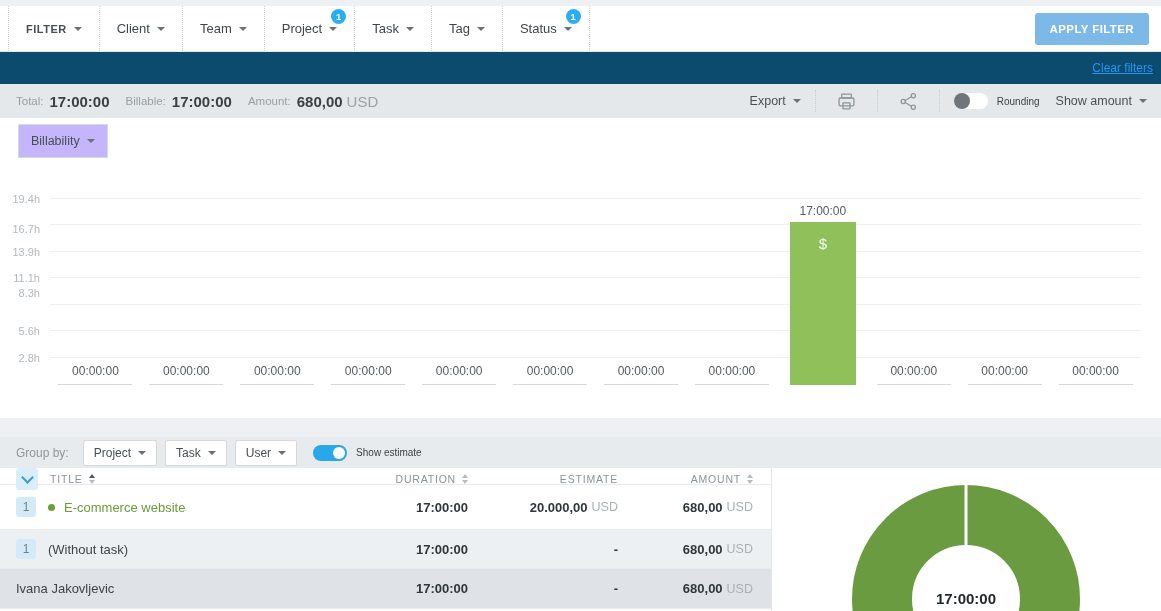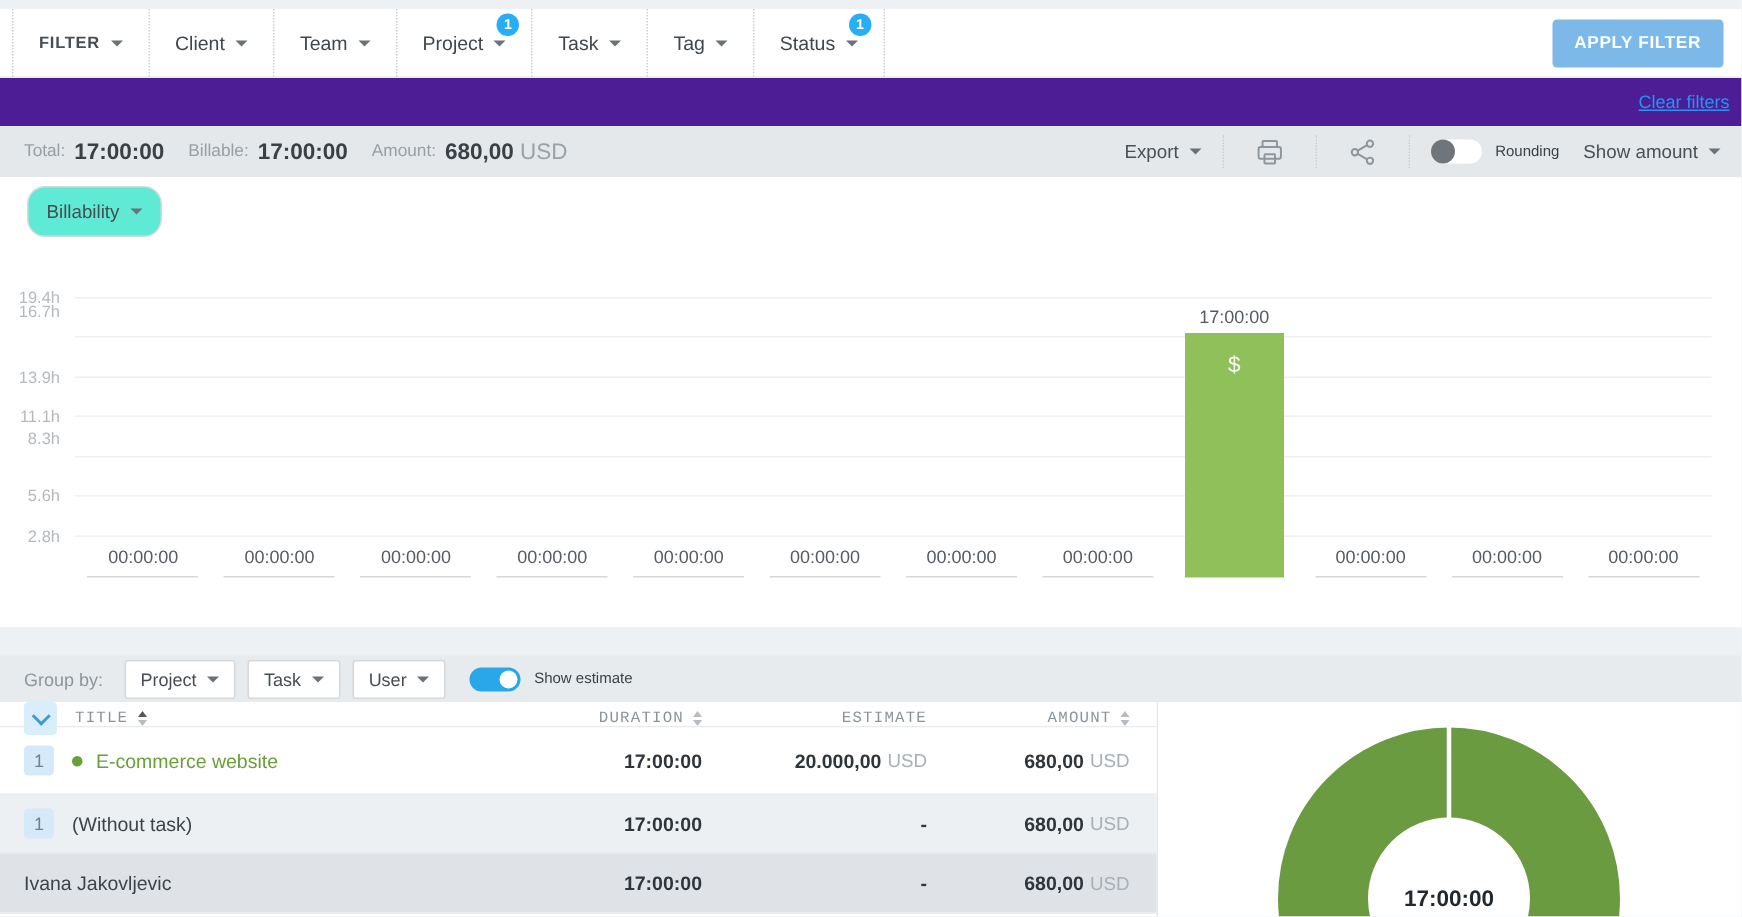--- a/index.html
+++ b/index.html
@@ -10,21 +10,21 @@
   .filter-bar { height:46px; background:#fff; border-bottom:1px solid #e6e9ec; display:flex; align-items:center; padding:0 12px 0 8px; }
   .fitems { display:flex; align-items:stretch; height:100%; }
   .fitem { position:relative; display:flex; align-items:center; padding:0 17px; border-right:1px dotted #ccd1d5; cursor:pointer; }
   .fitem:first-child { border-left:1px dotted #ccd1d5; }
   .flabel { font-size:13px; color:#3f474d; }
   .flabel.caps { font-size:11px; font-weight:700; letter-spacing:.5px; color:#484f54; }
   .fbadge { position:absolute; top:3px; right:8px; width:15px; height:15px; border-radius:50%; background:#29aef3; color:#fff; font-size:9.5px; font-weight:700; display:flex; align-items:center; justify-content:center; }
   .apply-btn { margin-left:auto; background:#7db9e8; color:#fff; border:none; border-radius:3px; font-size:11.5px; font-weight:700; letter-spacing:.4px; padding:10px 15px; cursor:pointer; font-family:inherit; }
 
   
-  .clear-strip { height:32px; background:#4c1d95; display:flex; align-items:center; justify-content:flex-end; padding-right:8px; }
+  .clear-strip { height:32px; background:#0c4a6e; display:flex; align-items:center; justify-content:flex-end; padding-right:8px; }
   .clear-link { font-size:12px; color:#2196f3; text-decoration:underline; cursor:pointer; }
 
   
   .summary-bar { height:34px; background:#e4e8eb; display:flex; align-items:center; padding:0 14px 0 16px; }
   .slabel { font-size:11.5px; color:#97a0a6; margin-right:6px; }
   .svalue { font-size:15px; font-weight:700; color:#3a4045; margin-right:16px; }
   .svalue.currency { color:#9aa1a7; font-weight:400; margin-left:-12px; }
   .sum-right { margin-left:auto; display:flex; align-items:center; }
   .sep { width:1px; height:22px; border-left:1px dotted #c8cdd1; margin:0 14px; }
   .export, .showamt { display:flex; align-items:center; font-size:12.5px; color:#4a5056; cursor:pointer; }
@@ -32,21 +32,21 @@
   .caret { width:0; height:0; border-left:4px solid transparent; border-right:4px solid transparent; border-top:4.5px solid #6a7177; display:inline-block; margin-left:7px; }
   .toggle-wrap { display:flex; align-items:center; cursor:pointer; }
   .toggle { position:relative; width:34px; height:16px; border-radius:8px; display:inline-block; background:#fff; }
   .toggle .knob { position:absolute; left:0; top:0; width:16px; height:16px; border-radius:50%; background:#6f767b; }
   .toggle.on { background:#2aa7e8; }
   .toggle.on .knob { left:auto; right:2px; top:2px; width:12px; height:12px; background:#fff; }
   .tlabel { font-size:10px; color:#3c4347; margin-left:9px; margin-right:16px; }
 
   
   .chart-panel { height:300px; background:#fff; padding-top:6px; }
-  .billability-btn { display:inline-flex; align-items:center; margin-left:18px; background:#5eead4; border:1px solid #d7dadd; border-radius:12px; padding:9px 12px; font-size:12.5px; color:#474e53; cursor:pointer; font-family:inherit; }
+  .billability-btn { display:inline-flex; align-items:center; margin-left:18px; background:#c4b5fd; border:1px solid #d7dadd; border-radius:1px; padding:9px 12px; font-size:12.5px; color:#474e53; cursor:pointer; font-family:inherit; }
   .chart-wrap { position:relative; margin:31px 20px 0 0; padding-left:50px; }
   .ytick { position:absolute; left:0; width:40px; text-align:right; font-size:11px; color:#b3b9be; }
   .plot { position:relative; }
   .gridline { position:absolute; left:0; right:0; height:1px; background:#edeff1; }
   .cols { position:absolute; left:0; right:0; top:0; bottom:0; display:flex; }
   .col { flex:1; display:flex; flex-direction:column; justify-content:flex-end; align-items:center; }
   .vlabel { font-size:12px; color:#555b61; }
   .vlabel.zero { width:74px; text-align:center; padding-bottom:6px; border-bottom:1px solid #d5d8db; }
   .col .vlabel:not(.zero) { margin-bottom:4px; }
   .bar { width:66px; display:flex; flex-direction:column; align-items:center; }
@@ -57,21 +57,21 @@
   
   .gap { height:19px; background:#eef1f4; }
   .group-bar { height:31px; background:#e7ebee; display:flex; align-items:center; padding:0 16px; }
   .glabel { font-size:12px; color:#8d959b; margin-right:14px; }
   .gbtn { display:inline-flex; align-items:center; background:#fff; border:1px solid #d5d9dc; border-radius:2px; padding:5px 10px; font-size:12px; color:#474e53; margin-right:8px; cursor:pointer; }
 
   
   .bottom { display:flex; height:143px; background:#fff; }
   .table-col { width:772px; border-right:1px solid #e4e7ea; }
   .thead, .trow { display:grid; grid-template-columns:1fr 115px 150px 135px; align-items:center; padding:0 18px 0 16px; }
-  .thead { height:17px; background:#fff; border-bottom:1px solid #e8ebee;font-family:Liberation Mono, monospace; }
+  .thead { height:17px; background:#fff; border-bottom:1px solid #e8ebee; }
   .th { display:flex; align-items:center; font-size:10.5px; letter-spacing:.8px; color:#8b939a; }
   .th.num, .td.num { justify-content:flex-end; text-align:right; }
   .expander { width:22px; height:22px; background:#d9edfa; border-radius:3px; display:inline-flex; align-items:center; justify-content:center; margin-right:12px; cursor:pointer; }
   .expander::after { content:""; width:7px; height:7px; border-right:2px solid #3f9ad2; border-bottom:2px solid #3f9ad2; transform:rotate(45deg); margin-top:-4px; }
   .sort { display:inline-flex; flex-direction:column; gap:2px; margin-left:6px; }
   .sort i { width:0; height:0; border-left:3.5px solid transparent; border-right:3.5px solid transparent; }
   .sort i.up { border-bottom:4px solid #b6bcc1; }
   .sort i.dn { border-top:4px solid #b6bcc1; }
   .sort i.up.active { border-bottom-color:#50575d; }
   .trow { border-bottom:1px solid #e9ecef; }
@@ -229,21 +229,21 @@
             </div>
             <div class="col">
               <div class="vlabel zero">00:00:00</div>
             </div>
             <div class="col">
               <div class="vlabel zero">00:00:00</div>
             </div>
           </div>
         </div>
     <div class="ytick" style="bottom: 180.24px;">19.4h</div>
-        <div class="ytick" style="bottom: 171px;">16.7h</div>
+        <div class="ytick" style="bottom: 150px;">16.7h</div>
         <div class="ytick" style="bottom: 127.44px;">13.9h</div>
         <div class="ytick" style="bottom: 100.56px;">11.1h</div>
         <div class="ytick" style="bottom: 86px;">8.3h</div>
         <div class="ytick" style="bottom: 47.76px;">5.6h</div>
         <div class="ytick" style="bottom: 20.88px;">2.8h</div>
       </div>
   </div>
 
   <div class="gap"></div>
 

